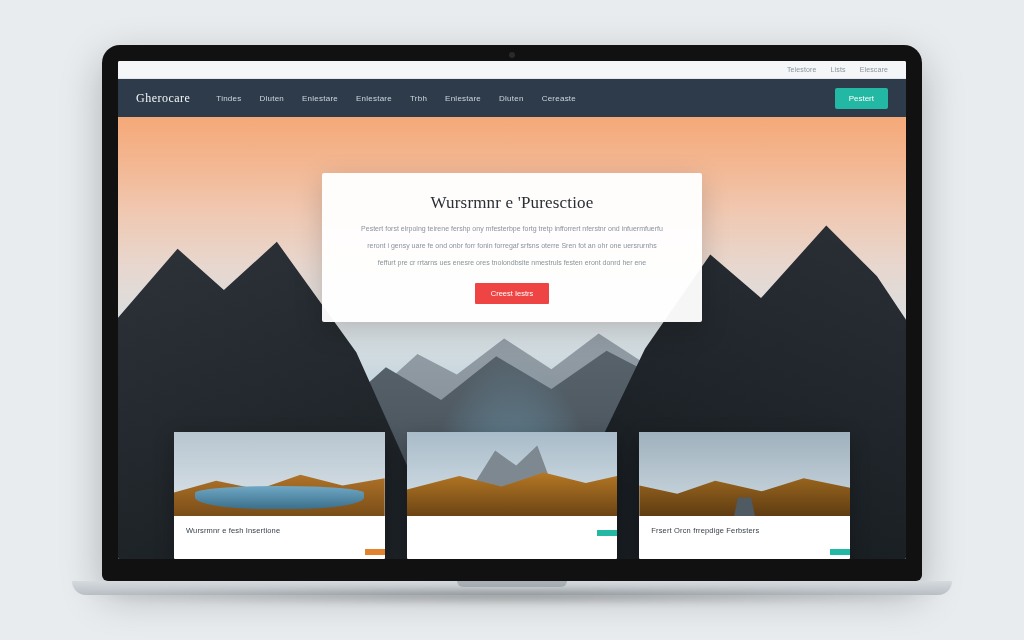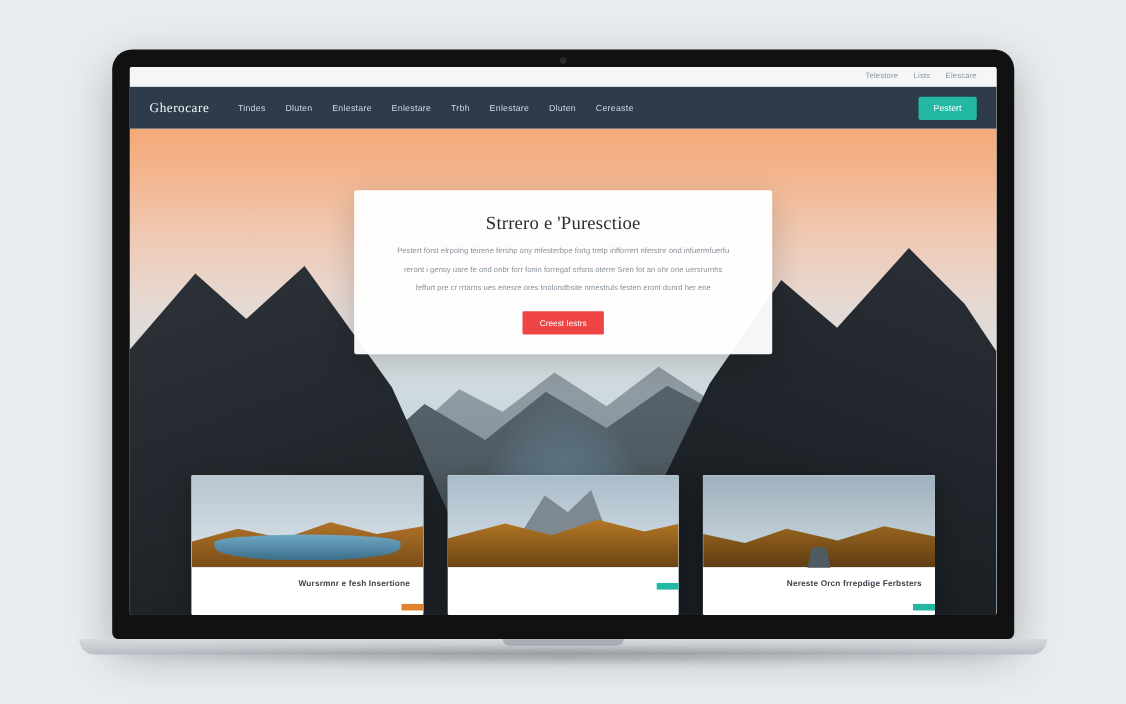--- a/index.html
+++ b/index.html
@@ -219,21 +219,21 @@
     clip-path: polygon(0% 48%,18% 62%,36% 40%,58% 58%,78% 36%,100% 52%,100% 100%,0% 100%);
   }
   .thumb.c .t-road {
     position:absolute; left:45%; width:10%; bottom:0; height:55%;
     background:#505a62;
     transform: perspective(60px) rotateX(50deg);
     transform-origin: bottom center;
   }
 
   .card-body { padding: 10px 12px 0; }
-  .card-title { font-size: 7.5px; color:#3a424a; letter-spacing:.02em; font-weight:700;text-align:right; }
+  .card-title { font-size: 7.5px; color:#3a424a; letter-spacing:.02em; font-weight:400; }
   .card-foot {
     margin-top: 10px; height: 14px;
     display:flex; align-items:center; justify-content:flex-end;
   }
   .chip {
     font-size: 6.5px; color:#fff; padding: 3px 10px;
     border: none; cursor: pointer;
   }
   .chip.orange { background:#e0822e; }
   .chip.teal   { background:#23b8a4; }
@@ -272,21 +272,21 @@
           <div class="hero-bg">
             <div class="sky"></div>
             <div class="ridge far"></div>
             <div class="ridge mid"></div>
             <div class="valley-glow"></div>
             <div class="ridge near-left"></div>
             <div class="ridge near-right"></div>
           </div>
 
           <div class="hero-card">
-            <div class="hero-title">Strrero e 'Puresctioe</div>
+            <div class="hero-title">Wursrmnr e 'Puresctioe</div>
             <p class="hero-copy">Pestert forst elrpolng teirene fershp ony mfesterbpe fortg tretp infforrert nferstnr ond infuermfuerfu</p>
             <p class="hero-copy">reront i gensy uare fe ond onbr forr fonin forregaf srfsns oterre Sren fot an ohr one uersrurnhs</p>
             <p class="hero-copy">feffurt pre cr rrtarns ues enesre ores tnolondbsite nmestruls festen eront donrd her ene</p>
             <button class="hero-btn">Creest  Iestrs</button>
           </div>
 
           <div class="cards">
 
             <div class="card">
               <div class="thumb a">
@@ -313,21 +313,21 @@
               </div>
             </div>
 
             <div class="card">
               <div class="thumb c">
                 <div class="t-sky"></div>
                   <div class="t-hill"></div>
                   <div class="t-road"></div>
               </div>
               <div class="card-body">
-                <div class="card-title">Nereste Orcn frrepdige Ferbsters</div>
+                <div class="card-title">Frsert Orcn frrepdige Ferbsters</div>
               </div>
               <div class="card-foot">
                 <button class="chip teal"></button>
               </div>
             </div>
 
           </div>
         </div>
 
       </div>

